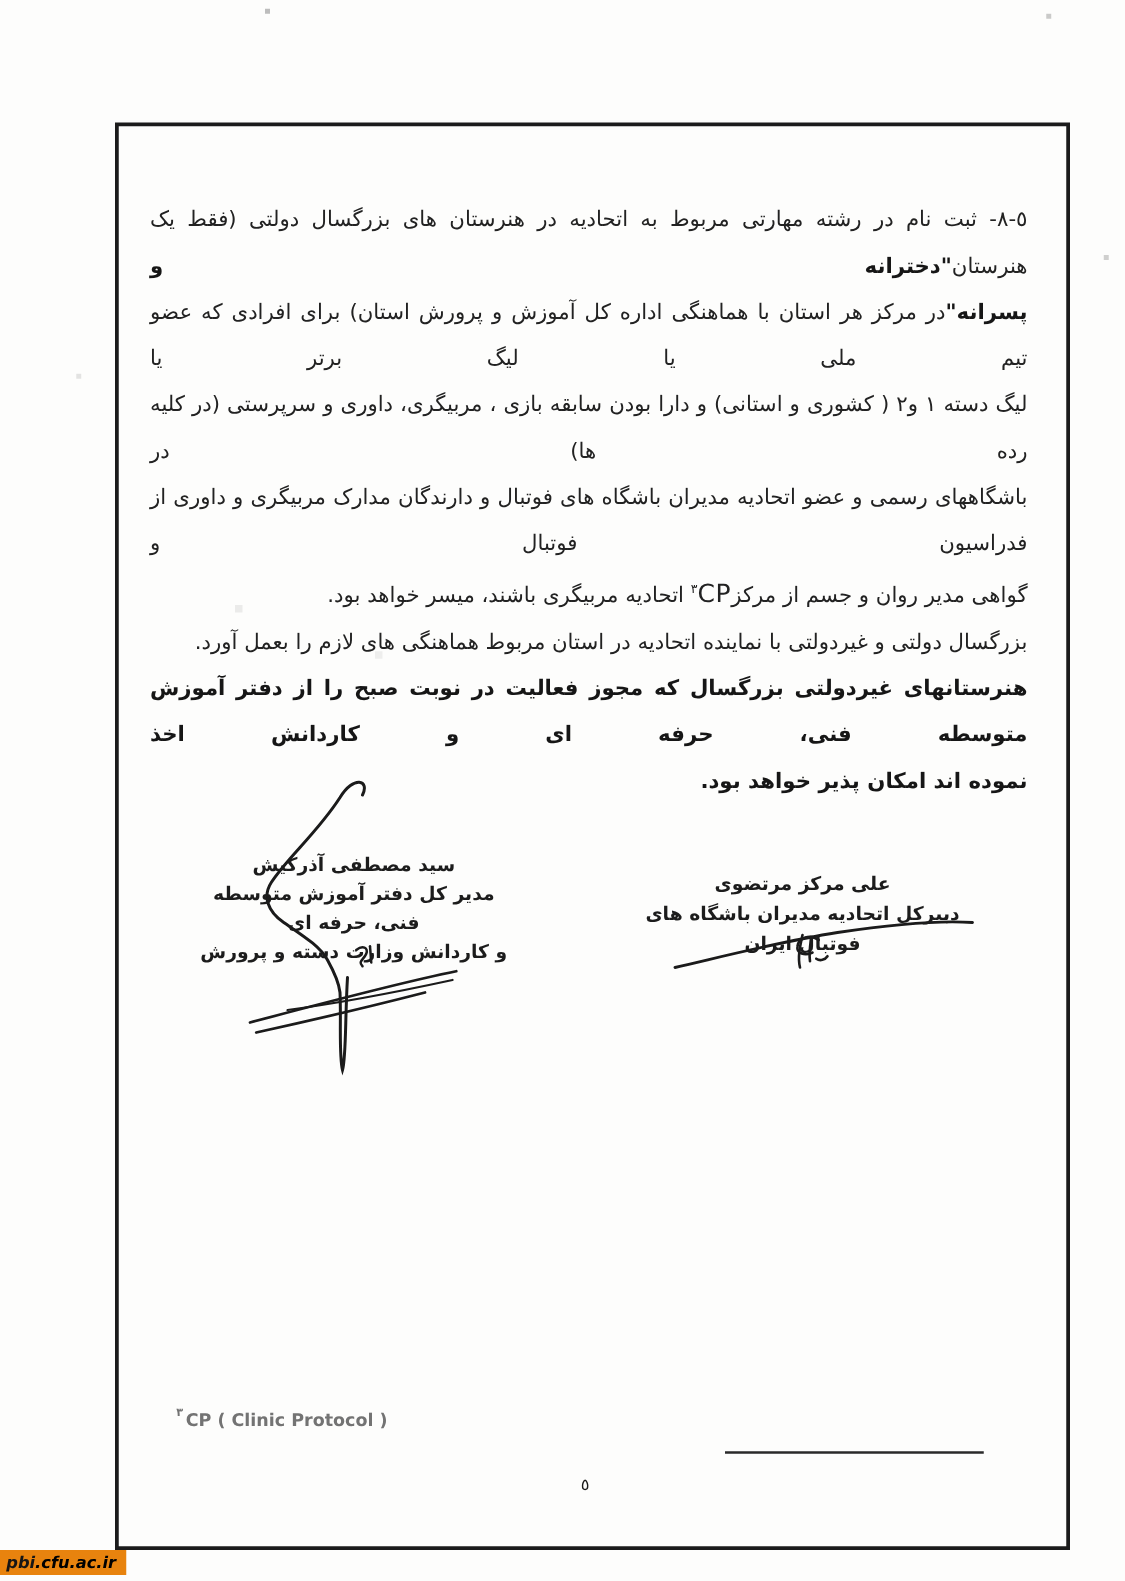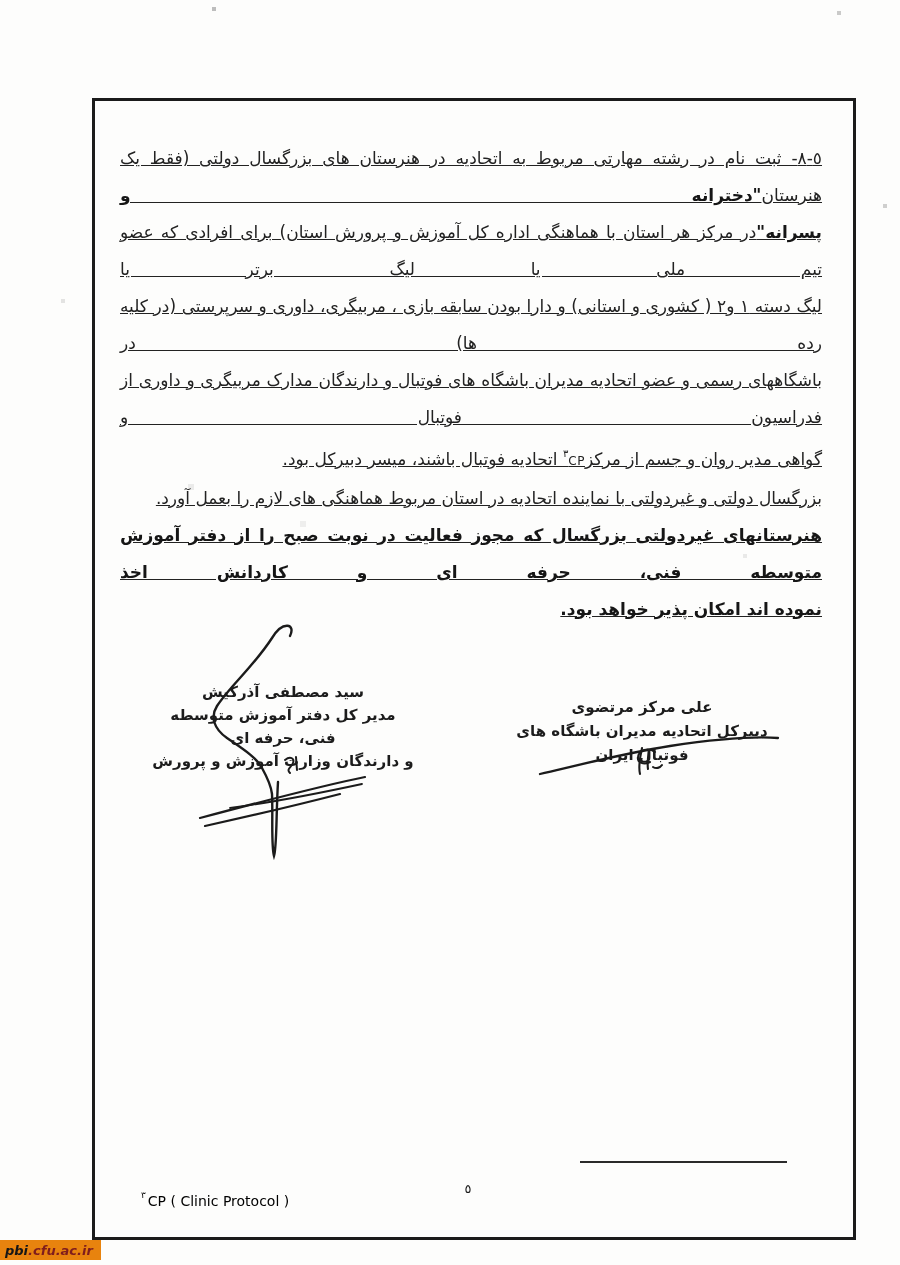--- a/index.html
+++ b/index.html
@@ -13,32 +13,31 @@
   }
   .frame {
     position: absolute;
     left: 92px; top: 98px;
     width: 758px; height: 1136px;
     border: 3px solid #1b1b1b;
   }
   
   .doc-text {
     position: absolute;
-    top: 140px; right: 78px;
+    top: 158px; right: 78px;
     width: 702px;
     direction: rtl;
     font-size: 17px;
     line-height: 37px;
     color: #222;
-    text-decoration: underline;
   }
   .tline { text-align: right; white-space: normal; }
   .tline.just { text-align: justify; text-align-last: justify; }
   .tline .bold { font-weight: bold; color: #161616; }
-  .tline .latin { direction: ltr; unicode-bidi: embed; font-size: 12px; letter-spacing: .5px; }
+  .tline .latin { direction: ltr; unicode-bidi: embed; font-size: 20px; letter-spacing: .5px; }
   .tline sup { font-size: 10px; position: relative; top: -1px; }
   
   .sig-text {
     position: absolute;
     text-align: center;
     font-weight: bold;
     direction: rtl;
     color: #1c1c1c;
   }
   .sig-left-text  { left: 152px; top: 681px; width: 262px; font-size: 15px; line-height: 23px; }
@@ -49,25 +48,25 @@
   .sig-ink path { fill: none; stroke: #1b1b1b; stroke-linecap: round; }
   
   .footnote-sep {
     position: absolute;
     left: 580px; top: 1161px;
     width: 207px; height: 2px;
     background: #2a2a2a;
   }
   .footnote {
     position: absolute;
-    left: 141px; top: 1192px;
+    left: 141px; top: 1128px;
     direction: ltr;
     font-size: 14px;
-    font-weight: normal;
-    color: #000000;
+    font-weight: bold;
+    color: #737373;
   }
   .footnote sup { font-size: 9px; position: relative; top: -2px; margin-right: 2px; }
   .page-number {
     position: absolute;
     left: 458px; top: 1181px;
     width: 20px;
     text-align: center;
     font-size: 13px;
     color: #1a1a1a;
   }
@@ -96,21 +95,21 @@
 
 <div class="specks"></div>
 
 <div class="frame"></div>
 
 <div class="doc-text">
     <div class="tline just"><span>٥-٨- ثبت نام در رشته مهارتی مربوط به اتحادیه در هنرستان های بزرگسال دولتی (فقط یک هنرستان</span><span class="bold">"دخترانه و</span></div>
     <div class="tline just"><span class="bold">پسرانه"</span><span>در مرکز هر استان با هماهنگی اداره کل آموزش و پرورش استان) برای افرادی که عضو تیم ملی یا لیگ برتر یا</span></div>
     <div class="tline just"><span>لیگ دسته ۱ و۲ ( کشوری و استانی) و دارا بودن سابقه بازی ، مربیگری، داوری و سرپرستی (در کلیه رده ها) در</span></div>
     <div class="tline just"><span>باشگاههای رسمی و عضو اتحادیه مدیران باشگاه های فوتبال و دارندگان مدارک مربیگری و داوری از فدراسیون فوتبال و</span></div>
-    <div class="tline"><span>گواهی مدیر روان و جسم از مرکز</span><sup>۳</sup><span class="latin">CP</span><span> اتحادیه فوتبال باشند، میسر دبیرکل بود.</span></div>
+    <div class="tline"><span>گواهی مدیر روان و جسم از مرکز</span><sup>۳</sup><span class="latin">CP</span><span> اتحادیه مربیگری باشند، میسر خواهد بود.</span></div>
     <div class="tline"><span>بزرگسال دولتی و غیردولتی با نماینده اتحادیه در استان مربوط هماهنگی های لازم را بعمل آورد.</span></div>
     <div class="tline just"><span class="bold">هنرستانهای غیردولتی بزرگسال که مجوز فعالیت در نوبت صبح را از دفتر آموزش متوسطه فنی، حرفه ای و کاردانش اخذ</span></div>
     <div class="tline"><span class="bold">نموده اند امکان پذیر خواهد بود.</span></div>
   </div>
 
 <svg class="sig-ink left" width="260" height="255" viewBox="0 0 260 255">
   <path stroke-width="2.4" d="M 140 26 C 146 14, 133 10, 122 28
                               C 104 56, 80 76, 67 96
                               C 60 107, 64 119, 77 128
                               C 93 139, 106 147, 112 158
@@ -120,21 +119,21 @@
   <path stroke-width="2" d="M 135 150 c 5 -4, 10 -2, 8 3 c -2 5, -7 6, -3 10"></path>
   <path stroke-width="2" d="M 146 147 l 1 13"></path>
   <path stroke-width="2.2" d="M 50 208 C 110 192, 170 176, 215 167"></path>
   <path stroke-width="2.2" d="M 55 216 C 105 205, 155 193, 190 184"></path>
   <path stroke-width="1.8" d="M 80 198 C 125 192, 175 182, 212 174"></path>
 </svg>
 
 <div class="sig-text sig-left-text">
   <div>سید مصطفی آذرکیش</div>
   <div>مدیر کل دفتر آموزش متوسطه فنی، حرفه ای</div>
-  <div>و دارندگان وزارت آموزش و پرورش</div>
+  <div>و کاردانش وزارت دسته و پرورش</div>
 </div>
 
 <svg class="sig-ink right" width="295" height="60" viewBox="0 0 295 60">
   <path stroke-width="2.3" d="M 45 52 C 80 44, 130 31, 175 24 C 215 18, 255 14, 283 16"></path>
   <path stroke-width="2.1" d="M 160 30 c -7 -5, -16 -2, -17 5 c -1 6, 6 8, 12 5"></path>
   <path stroke-width="2.1" d="M 147 26 c -2 9, -4 18, -2 26"></path>
   <path stroke-width="2.1" d="M 154 28 c -1 7, -2 13, -1 19"></path>
   <path stroke-width="2.1" d="M 158 45 c 3 2, 7 1, 9 -2"></path>
 </svg>
 
@@ -146,14 +145,14 @@
 <div class="footnote-sep"></div>
 
 <div class="footnote">
   <sup>۳</sup><span>CP ( Clinic Protocol )</span>
 </div>
 
 <div class="page-number">٥</div>
 
 <div class="watermark" style="background: rgb(232, 131, 14);">
   <span style="color: rgb(22, 22, 22);">pbi</span>
-    <span style="color: #7f1d1d;">.cfu.ac.ir</span>
+    <span style="color: #000000;">.cfu.ac.ir</span>
 </div>
 
 </body></html>

